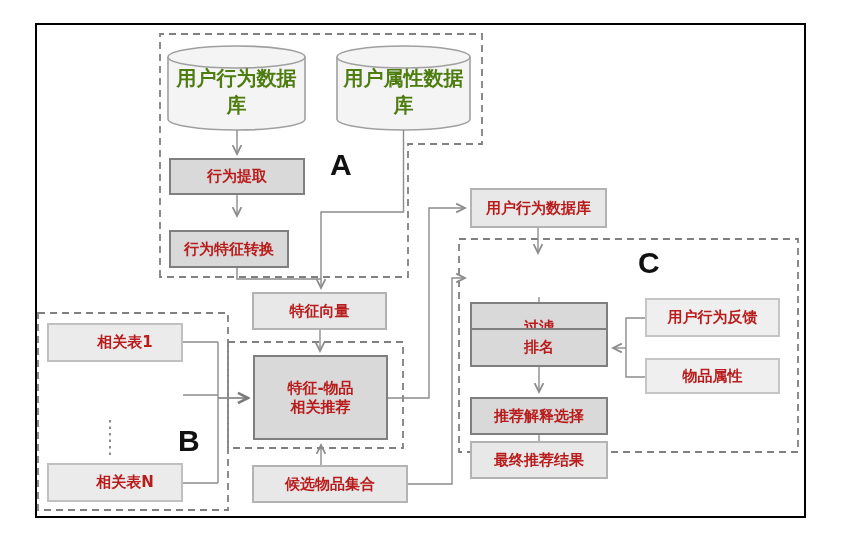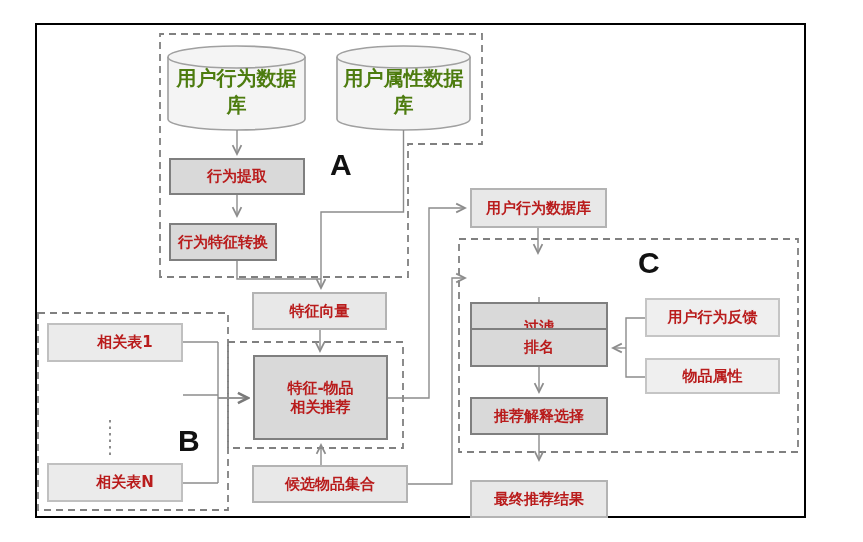--- a/index.html
+++ b/index.html
@@ -83,34 +83,34 @@
       <path d="M645,377 L626,377 L626,348"></path>
       <path d="M626,348 L613,348" marker-end="url(#arr)"></path>
       <path d="M110,420 L110,458" stroke-dasharray="2.5,4" stroke-width="2"></path>
     </g>
   </svg>
 
   <div class="cyl-label" style="left:170px;top:66px;width:133px;height:52px;">用户行为数据库</div>
   <div class="cyl-label" style="left:339px;top:66px;width:129px;height:52px;">用户属性数据库</div>
 
   <div class="node proc" style="left:169px;top:158px;width:136px;height:37px;">行为提取</div>
-  <div class="node proc" style="left:169px;top:223px;width:108px;height:38px;">行为特征转换</div>
+  <div class="node proc" style="left:169px;top:230px;width:120px;height:38px;">行为特征转换</div>
   <div class="node data" style="left:252px;top:292px;width:135px;height:38px;">特征向量</div>
   <div class="node proc multiline" style="left:253px;top:355px;width:135px;height:85px;text-align:center;">特征-物品
 相关推荐</div>
   <div class="node data" style="left:252px;top:465px;width:156px;height:38px;">候选物品集合</div>
 
   <div class="node tbl" style="left:47px;top:323px;width:136px;height:39px;">相关表1</div>
   <div class="node tbl" style="left:47px;top:463px;width:136px;height:39px;">相关表N</div>
 
   <div class="node data" style="left:470px;top:188px;width:137px;height:40px;">用户行为数据库</div>
   <div class="node proc" style="left:470px;top:258px;width:138px;height:51px;margin-top:44px;">过滤</div>
   <div class="node proc" style="left:470px;top:328px;width:138px;height:39px;">排名</div>
   <div class="node proc" style="left:470px;top:397px;width:138px;height:38px;">推荐解释选择</div>
-  <div class="node data" style="left:470px;top:480px;width:138px;height:38px;">最终推荐结果</div>
+  <div class="node data" style="left:470px;top:441px;width:138px;height:38px;">最终推荐结果</div>
 
   <div class="node aux" style="left:645px;top:298px;width:135px;height:39px;">用户行为反馈</div>
   <div class="node aux" style="left:645px;top:358px;width:135px;height:36px;">物品属性</div>
 
   <div class="region-label" style="left:330px;top:148px;">A</div>
   <div class="region-label" style="left:178px;top:424px;">B</div>
   <div class="region-label" style="left:638px;top:246px;">C</div>
 </div>
 
 </body></html>

